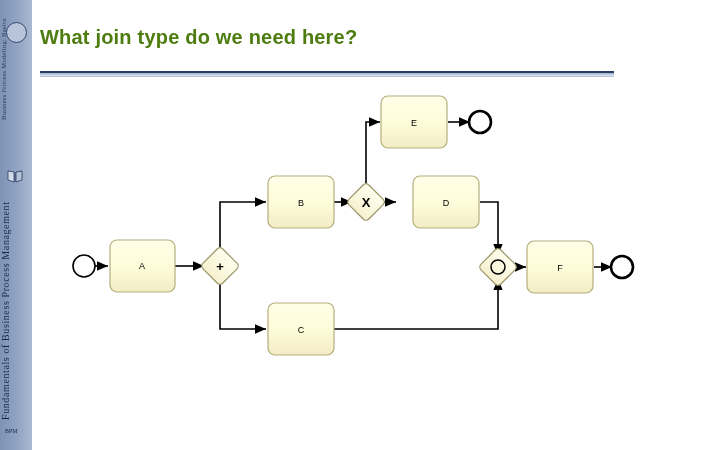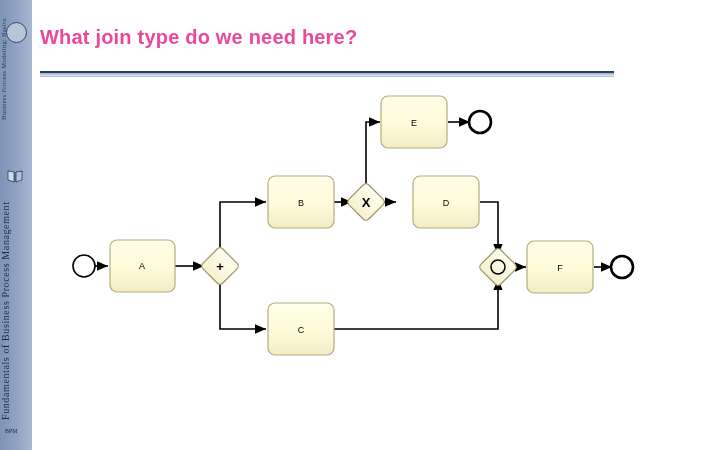--- a/index.html
+++ b/index.html
@@ -77,21 +77,21 @@
     width: 16px;
     height: 16px;
   }
   
   #title {
     position: absolute;
     left: 40px;
     top: 26px;
     font-size: 20px;
     font-weight: bold;
-    color: #ec4899;
+    color: #4d7c0f;
     font-family: "Liberation Sans", sans-serif;
     letter-spacing: 0.2px;
   }
   #title-rule {
     position: absolute;
     left: 40px;
     top: 71px;
     width: 574px;
     height: 5px;
     background: linear-gradient(to bottom, #2b3f66 0%, #2b3f66 40%, #9fb0cc 41%, #dfe6f0 100%);

